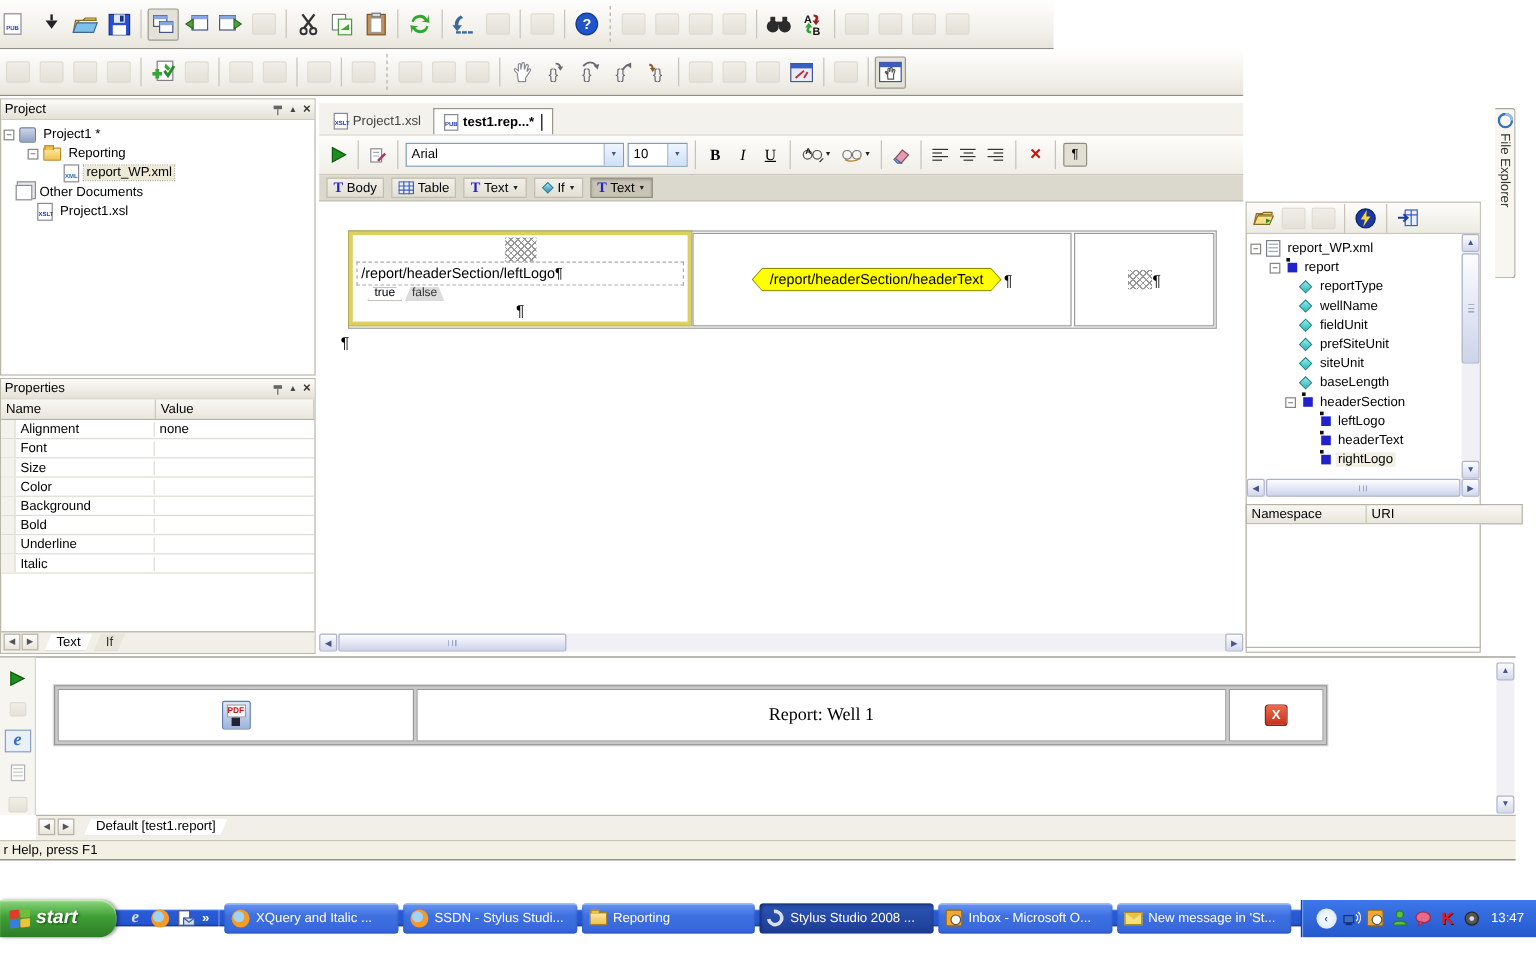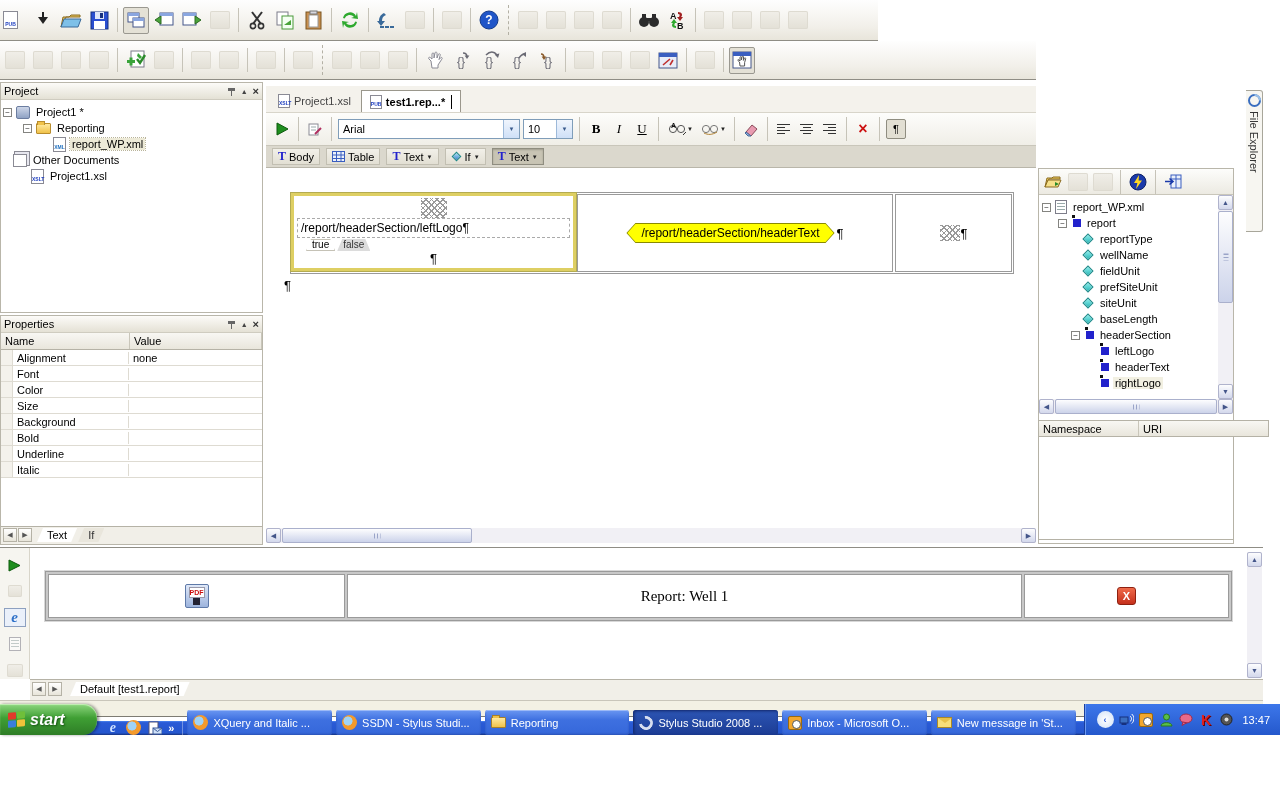--- a/index.html
+++ b/index.html
@@ -120,32 +120,32 @@
   .nsbody{position:absolute;left:1038px;top:437px;width:196px;height:103px;background:#fff;border:1px solid #b5b2a6;border-top:none}
 
   .fe-tab{position:absolute;left:1246px;top:90px;width:17px;height:142px;border:1px solid #a8a69a;border-left:none;background:#f7f6f1;border-radius:0 3px 3px 0;display:flex;flex-direction:column;align-items:center;padding-top:3px;gap:4px}
   .fe-txt{writing-mode:vertical-rl;font-size:11px;color:#333}
 
   
   .preview{position:absolute;left:0;top:547px;width:1263px;height:153px;background:#fff;border-top:1px solid #8f8d85}
   .pv-strip{position:absolute;left:0;top:0;width:30px;height:131px;background:#f6f5f0;border-right:1px solid #d8d5ca;display:flex;flex-direction:column;align-items:center;gap:8px;padding-top:8px}
   .pv-btn{width:22px;height:20px;display:flex;align-items:center;justify-content:center}
   .pv-btn.selected{border:1px solid #8da0c0;background:#eaf0fa}
-  .banner{position:absolute;left:45px;top:23px;width:1187px;height:50px;display:flex;border:1px solid #9a9a9a;box-shadow:0 0 0 1px #d8d8d8;background:#c8c8c8;gap:2px;padding:2px}
+  .banner{position:absolute;left:45px;top:23px;width:1061px;height:50px;display:flex;border:1px solid #9a9a9a;box-shadow:0 0 0 1px #d8d8d8;background:#c8c8c8;gap:2px;padding:2px}
   .bcell{background:#fff;border:1px solid #9a9a9a;display:flex;align-items:center;justify-content:center}
   .serif{font-family:"Liberation Serif",serif;font-size:15px}
   .redx{width:19px;height:18px;border-radius:3px;background:linear-gradient(#ef6a4a,#c5301c);border:1px solid #8e2010;color:#fff;font-weight:bold;font-size:11px;display:flex;align-items:center;justify-content:center}
   .pdficon{width:24px;height:24px;background:linear-gradient(#dfe8f8,#9db4dd);border:1px solid #5e79a8;position:relative;border-radius:2px}
   .pdficon::before{content:"PDF";position:absolute;top:2px;left:3px;right:3px;background:#fff;color:#cc1111;font-size:7px;font-weight:bold;text-align:center;line-height:9px;border:1px solid #99a}
   .pdficon::after{content:"";position:absolute;bottom:2px;left:7px;width:7px;height:7px;background:#223}
   .pv-tabbar{position:absolute;left:30px;right:0;top:131px;height:22px;background:#f1efe8;border-top:1px solid #b5b2a6;display:flex;align-items:flex-start;gap:2px;padding:2px 2px}
 
   
   .statusbar{position:absolute;left:0;top:700px;width:1263px;height:17px;background:#f3f1e4;border-top:1px solid #c9c6ba;border-bottom:1px solid #7d7b72;display:flex;align-items:center;padding:0 3px}
-  .taskbar{position:absolute;left:0;top:721px;width:1280px;height:14px;background:linear-gradient(#4b86f0,#2a5ad6 12%,#2456ce 85%,#16327e);display:flex;align-items:flex-end}
+  .taskbar{position:absolute;left:0;top:758px;width:1280px;height:14px;background:linear-gradient(#4b86f0,#2a5ad6 12%,#2456ce 85%,#16327e);display:flex;align-items:center}
   .startbtn{height:31px;width:98px;border-radius:0 14px 14px 0;background:linear-gradient(#8ed77f,#3f9f34 45%,#2e7d26);display:flex;align-items:center;gap:5px;padding:0 14px 0 8px;box-shadow:inset 0 1px 1px #c6f0b8,2px 0 3px rgba(0,0,0,.4)}
   .startbtn .stxt{color:#fff;font-size:16px;font-weight:bold;font-style:italic;text-shadow:1px 1px 2px #145010}
   .winflag{width:17px;height:15px;display:grid;grid-template-columns:8px 8px;grid-template-rows:7px 7px;gap:1px;transform:skewY(-6deg)}
   .winflag i{border-radius:1px}
   .qlaunch{display:flex;align-items:center;gap:6px;padding:0 8px;border-right:1px solid rgba(255,255,255,.35)}
   .tbutton{height:25px;width:146px;margin-left:4px;border-radius:3px;background:linear-gradient(#6a97f2,#3e70e0 40%,#3567da);box-shadow:inset 0 1px 0 #9cbaf7,inset 0 -1px 2px #2a52b4;display:flex;align-items:center;gap:5px;padding:0 6px;color:#fff;white-space:nowrap;overflow:hidden}
   .tbutton.active{background:linear-gradient(#2c55b4,#1c3c94);box-shadow:inset 1px 1px 3px #112566}
   .tray{margin-left:8px;height:31px;display:flex;align-items:center;gap:5px;padding:0 10px 0 12px;background:linear-gradient(#3d77ea,#2458cc);border-left:1px solid #1a3f9e;box-shadow:inset 1px 0 0 #6d9bf2}
   .trayic{width:15px;height:15px;display:flex;align-items:center;justify-content:center;flex:0 0 auto}
   .clock{color:#fff;font-size:11px;margin-left:4px}
@@ -488,26 +488,26 @@
           <span class="n">Alignment</span>
           <span class="v">none</span>
         </div>
       <div class="prow">
           <span class="gut"></span>
           <span class="n">Font</span>
           <span class="v"></span>
         </div>
       <div class="prow">
           <span class="gut"></span>
-          <span class="n">Color</span>
+          <span class="n">Size</span>
           <span class="v"></span>
         </div>
       <div class="prow">
           <span class="gut"></span>
-          <span class="n">Size</span>
+          <span class="n">Color</span>
           <span class="v"></span>
         </div>
       <div class="prow">
           <span class="gut"></span>
           <span class="n">Background</span>
           <span class="v"></span>
         </div>
       <div class="prow">
           <span class="gut"></span>
           <span class="n">Bold</span>

